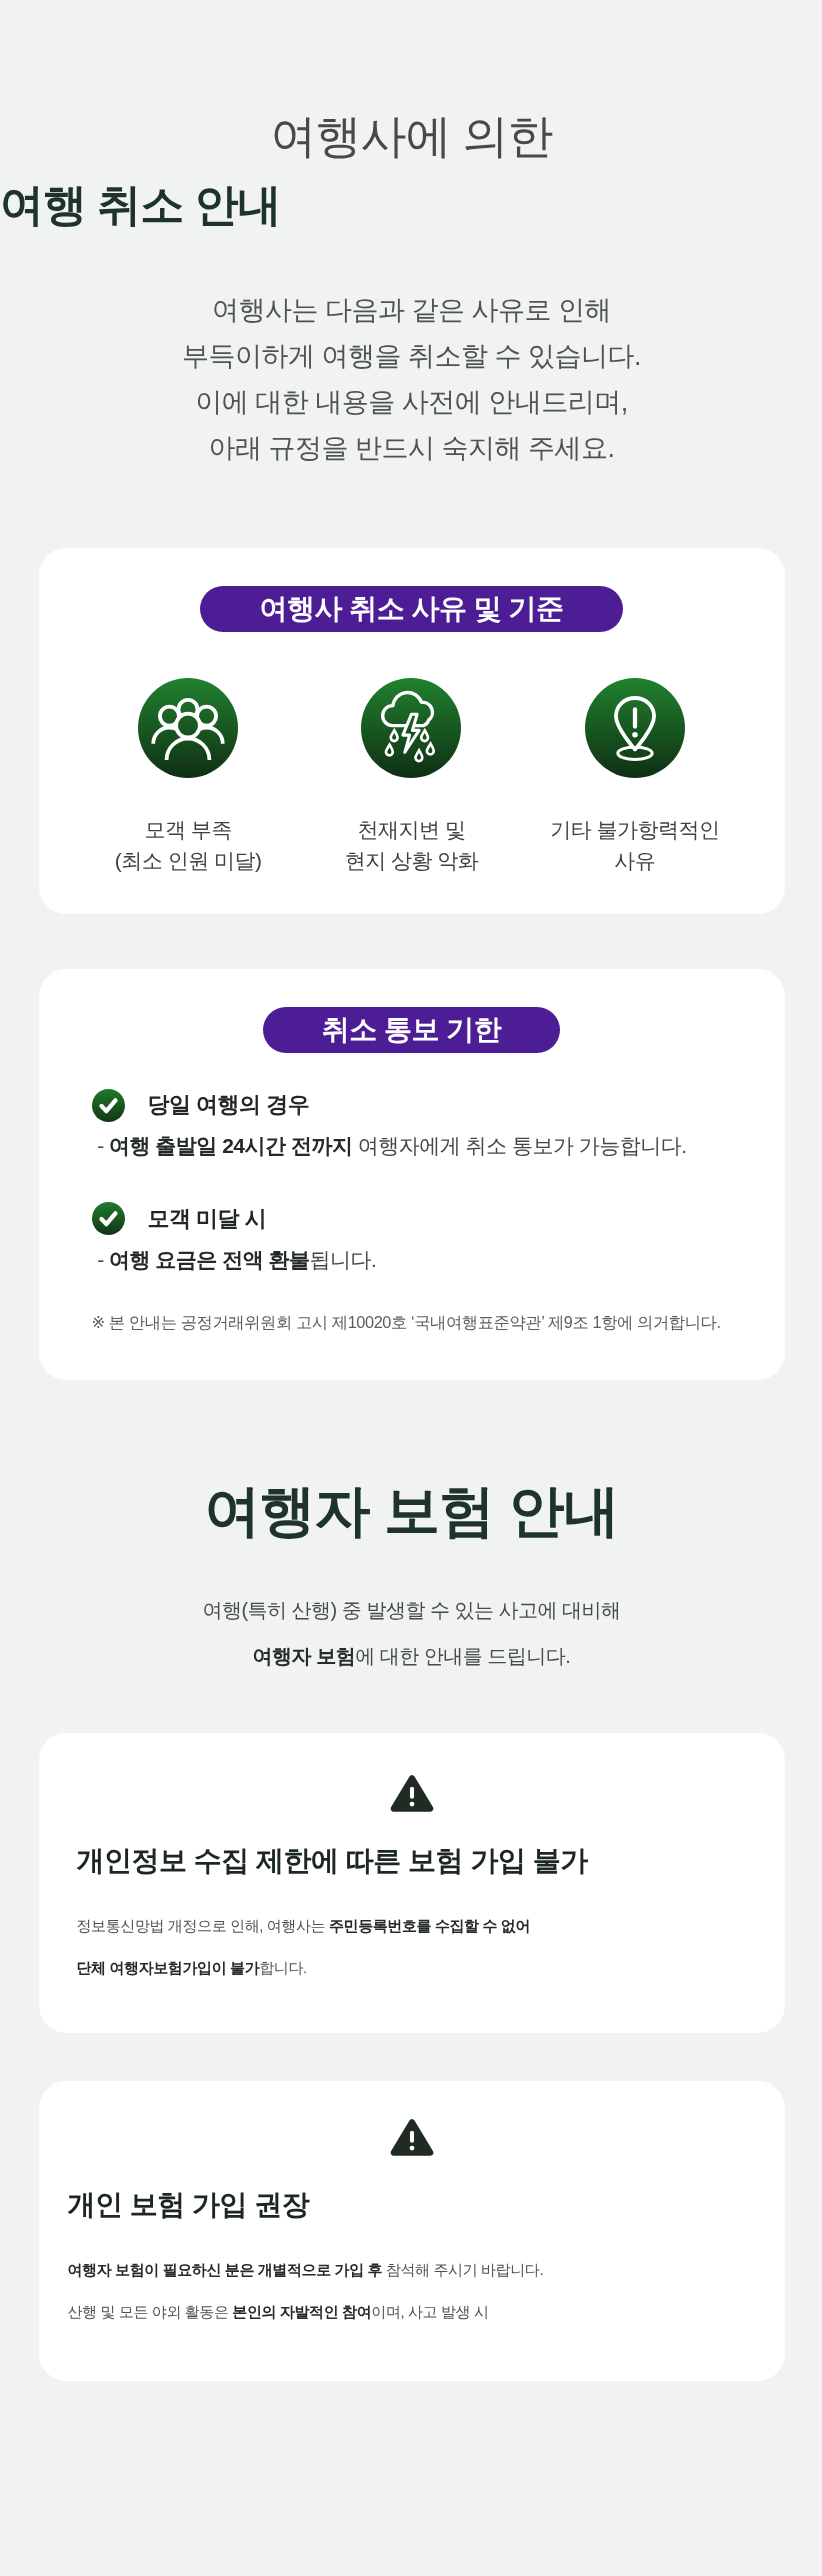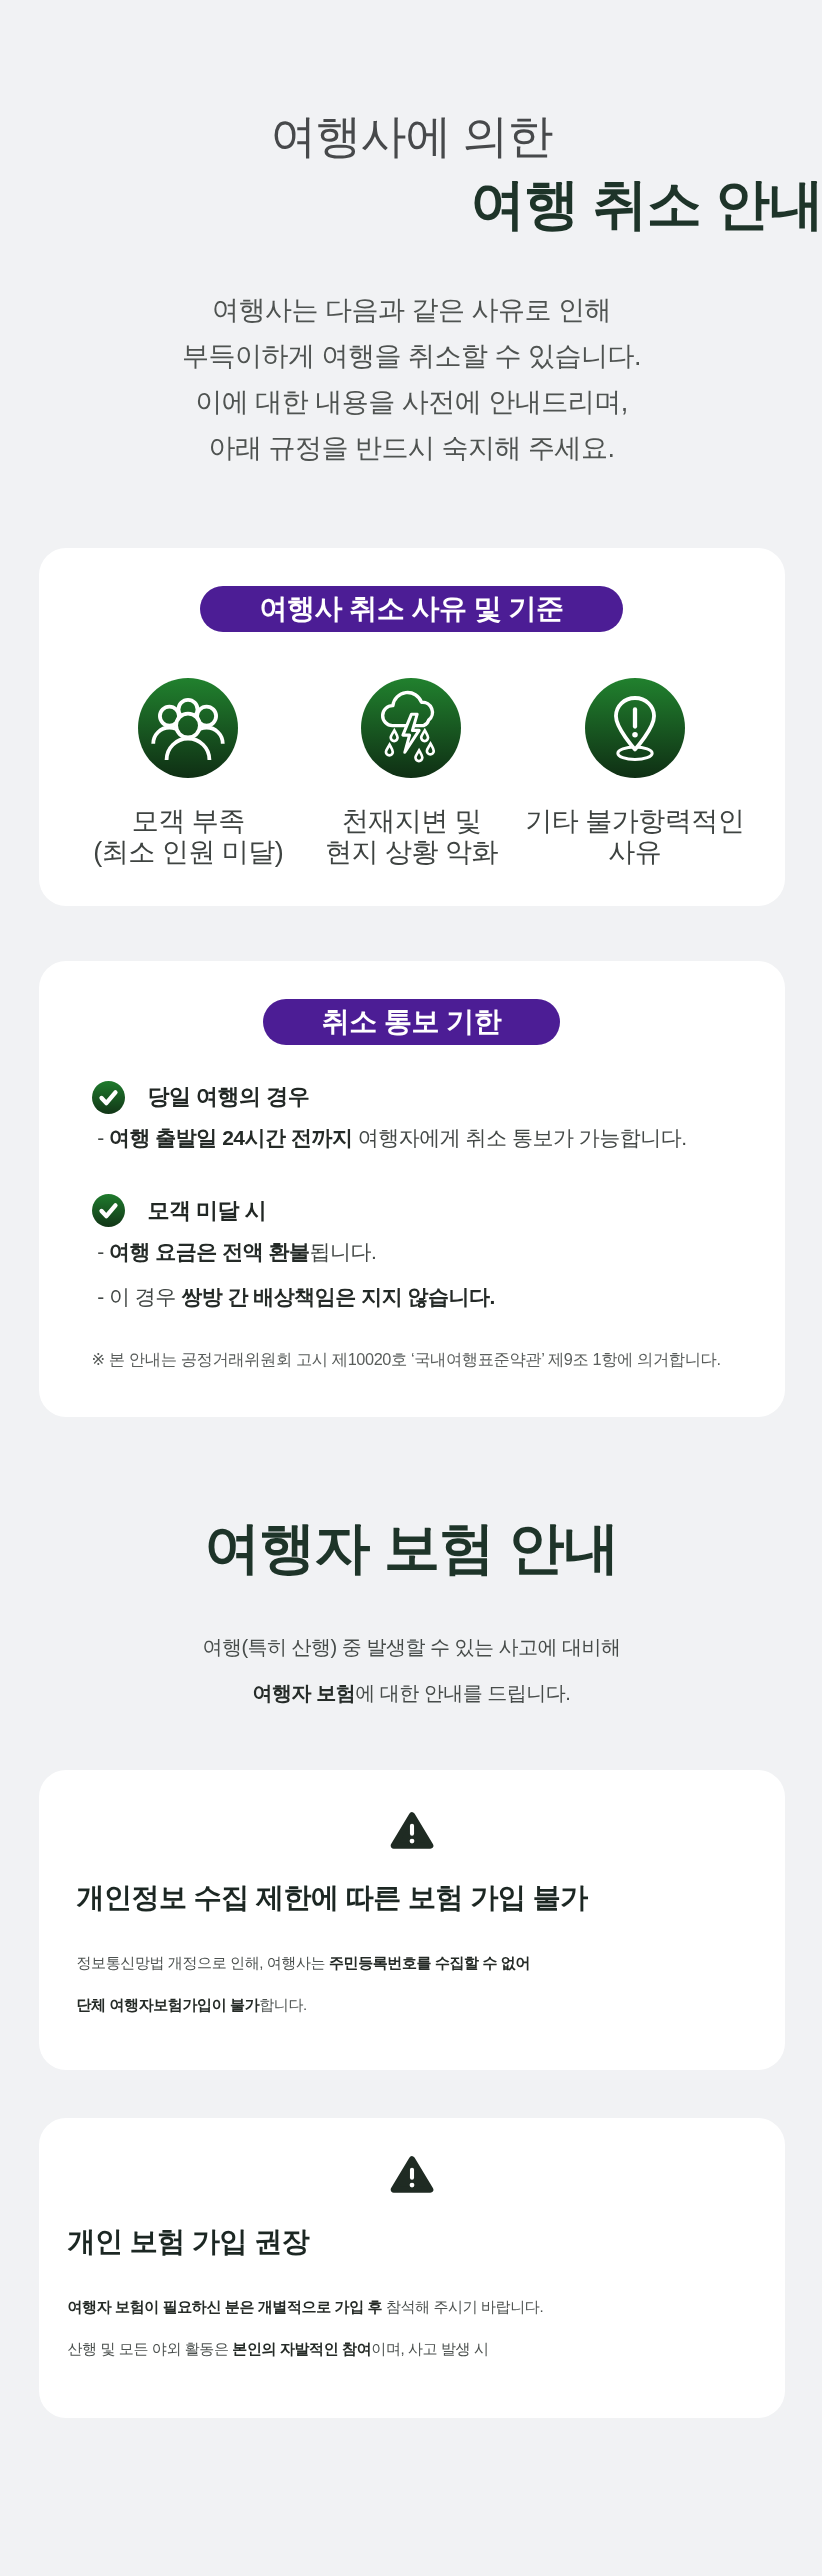--- a/index.html
+++ b/index.html
@@ -13,22 +13,22 @@
     padding-top: 107px;
     padding-bottom: 94px;
   }
 
   
   .hero-title1 {
     font-size: 46px; font-weight: 500; color: #47494b;
     line-height: 59px; text-align: center; letter-spacing: -1px;
   }
   .hero-title2 {
-    font-size: 55px; font-weight: 800; color: #1e3429;
-    line-height: 69px; text-align: right; letter-spacing: -1px; margin-top: 3.8px;
+    font-size: 44px; font-weight: 800; color: #1e3429;
+    line-height: 69px; text-align: left; letter-spacing: -1px; margin-top: 3.8px;
   }
   .hero-para {
     margin-top: 48px;
     font-size: 27px; color: #4f5351; line-height: 46px; text-align: center;
     letter-spacing: -0.5px;
   }
 
   
   .card {
     width: 746px; margin: 0 auto; background: #ffffff;
@@ -44,21 +44,21 @@
     height: 46px; line-height: 46px; padding: 0 59px;
     background: #4c1d95; border-radius: 25px;
     color: #ffffff; font-size: 28px; font-weight: 700; letter-spacing: -0.5px;
   }
 
   
   .reasons-row { display: flex; margin-top: 46px; }
   .reason { flex: 1 1 0; display: flex; flex-direction: column; align-items: center; }
   .reason-badge { width: 100px; height: 100px; }
   .reason-label {
-    margin-top: 28px; font-size: 27px; line-height: 31px;
+    margin-top: 36px; font-size: 21px; line-height: 31px;
     color: #3e4341; text-align: center; letter-spacing: -0.5px;
   }
 
   
   .deadline-body { padding: 0 53px; }
   .check-row { display: flex; align-items: center; gap: 23px; margin-top: 36px; }
   .check-row.second { margin-top: 42px; }
   .check-icon { width: 33px; height: 33px; flex: 0 0 auto; }
   .check-title { font-size: 22px; font-weight: 700; color: #212724; letter-spacing: -0.5px; }
   .dash-line {
@@ -225,23 +225,20 @@
             </linearGradient>
           </defs>
           <circle cx="19" cy="19" r="19" fill="url(#gE)"></circle>
           <path d="M11 19.5 L16.5 25.5 L27 13" fill="none" stroke="#ffffff" stroke-width="5" stroke-linecap="round" stroke-linejoin="round"></path>
         </svg>
         <span class="check-title">모객 미달 시</span>
       </div>
       <div class="dash-line">
         <span>- </span><span class="seg-b">여행 요금은 전액 환불</span><span>됩니다.</span>
       </div>
-      <div class="dash-line spaced">
-        <span>- 이 경우 </span><span class="seg-b">쌍방 간 배상책임은 지지 않습니다.</span>
-      </div>
 
       <div class="footnote">※ 본 안내는 공정거래위원회 고시 제10020호 ‘국내여행표준약관’ 제9조 1항에 의거합니다.</div>
     </div>
   </div>
 
   <div class="ins-title">여행자 보험 안내</div>
 
   <div class="ins-para">
     <div>
       <span>여행(특히 산행) 중 발생할 수 있는 사고에 대비해</span>

